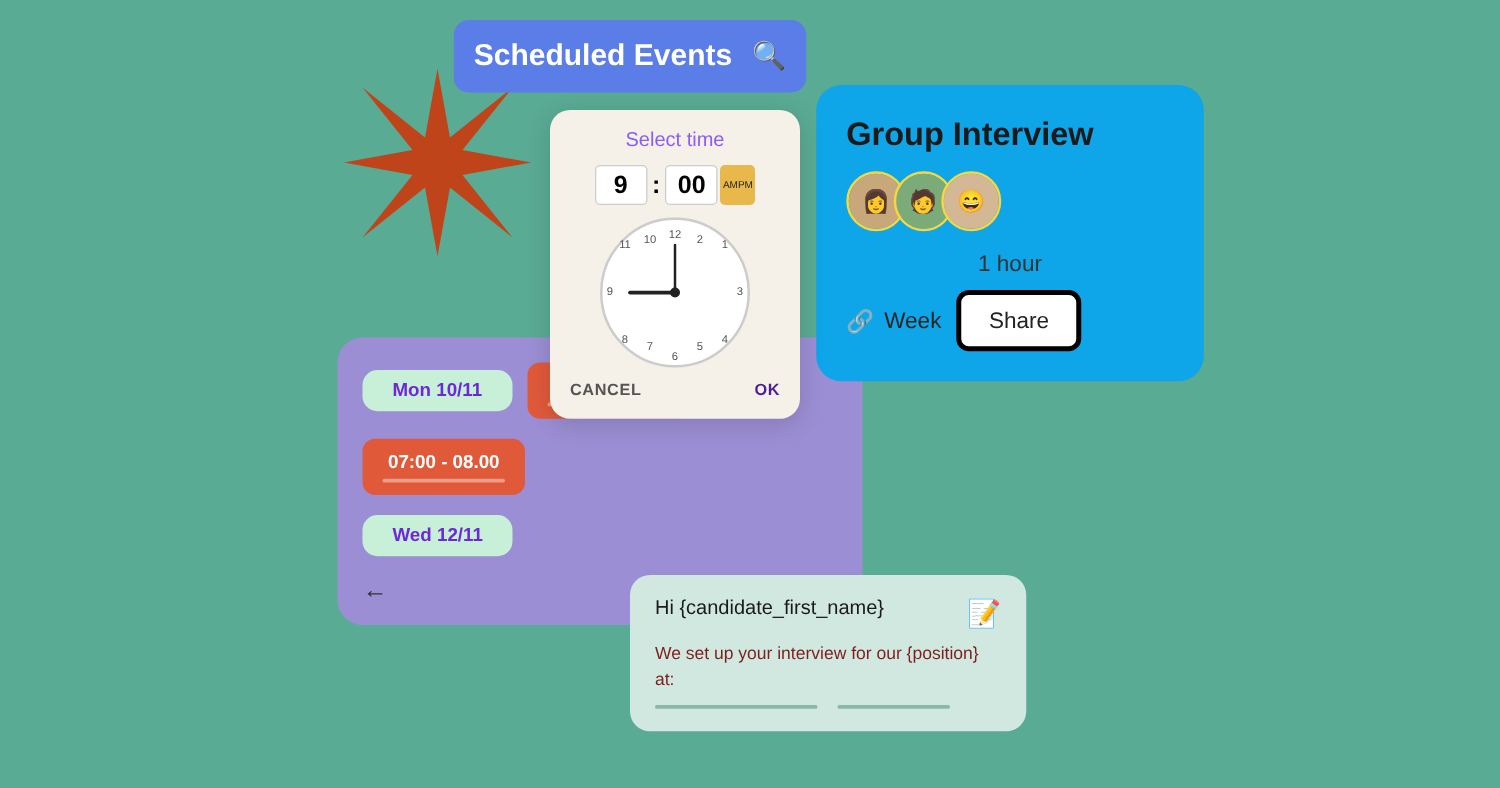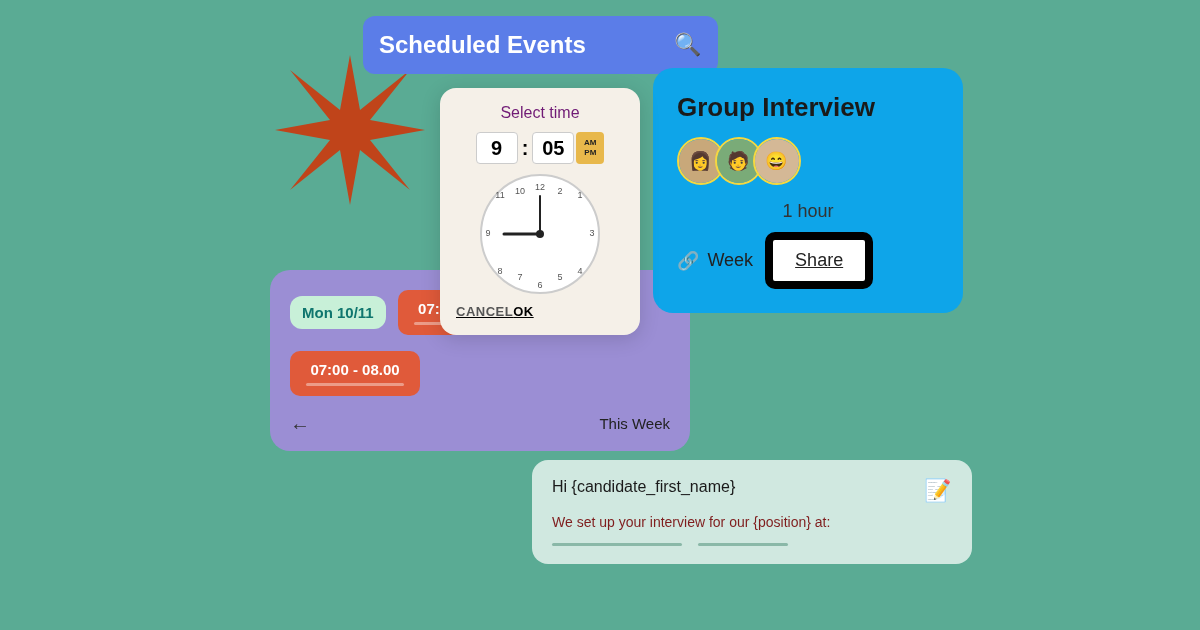--- a/index.html
+++ b/index.html
@@ -20,21 +20,21 @@
       width: 160px;
       height: 160px;
       z-index: 0;
     }
 
     
     .search-bar {
       position: absolute;
       top: 16px;
       left: 363px;
-      width: 355px;
+      width: 282px;
       height: 58px;
       background: #5b7de8;
       border-radius: 12px;
       display: flex;
       align-items: center;
       justify-content: space-between;
       padding: 0 16px;
       z-index: 10;
     }
     .search-bar-title {
@@ -57,21 +57,21 @@
       border-radius: 16px;
       padding: 16px;
       z-index: 20;
       box-shadow: 0 4px 20px rgba(0,0,0,0.15);
     }
     .time-picker-title {
       text-align: center;
       font-size: 16px;
       font-weight: 500;
       margin-bottom: 10px;
-      color: #701a75;
+      color: #8b5cf6;
     }
     .time-display {
       display: flex;
       align-items: center;
       justify-content: center;
       gap: 2px;
       margin-bottom: 10px;
     }
     .time-box {
       background: white;
@@ -89,53 +89,52 @@
       font-size: 20px;
       font-weight: 700;
       margin: 0 2px;
     }
     .am-pm-box {
       background: #e8b84b;
       border-radius: 4px;
       width: 28px;
       height: 32px;
       display: flex;
-      flex-direction: column;
+      flex-direction: row;
       align-items: center;
       justify-content: center;
       font-size: 8px;
-      font-weight: 700;
+      font-weight: 400;
       color: #222;
       line-height: 1.2;
     }
     .clock-face {
       width: 120px;
       height: 120px;
       border-radius: 50%;
       border: 2px solid #ccc;
       background: white;
       margin: 0 auto 10px;
       position: relative;
     }
     .time-actions {
       display: flex;
-      justify-content: flex-start;
-      text-decoration: underline;
+      justify-content: space-between;
     }
     .time-action-btn {
       background: none;
       border: none;
       font-size: 13px;
       font-weight: 600;
       cursor: pointer;
       color: #555;
       letter-spacing: 0.5px;
     }
     .time-action-ok {
-      color: #000000;
+      color: #4c1d95;
     }
 
     
     .group-interview-card {
       position: absolute;
       top: 68px;
       left: 653px;
       width: 310px;
       background: #0ea5e9;
       border-radius: 20px;
@@ -191,28 +190,27 @@
       gap: 8px;
       background: none;
       border: none;
       cursor: pointer;
       font-size: 18px;
       color: #222;
       padding: 0;
     }
     .share-btn {
       background: white;
-      border: 8px solid #000000;
+      border: 4px solid #000000;
       border-radius: 10px;
       padding: 10px 22px;
       font-size: 18px;
       font-weight: 500;
       cursor: pointer;
       color: #222;
-      text-decoration: underline;
     }
 
     
     .calendar-card {
       position: absolute;
       top: 270px;
       left: 270px;
       width: 420px;
       background: #9b8ed4;
       border-radius: 20px;
@@ -221,24 +219,24 @@
     }
     .cal-row {
       display: flex;
       align-items: center;
       gap: 12px;
       margin-bottom: 16px;
     }
     .cal-day-badge {
       background: #c8f0d8;
       border-radius: 12px;
-      padding: 8px 12px;
+      padding: 8px 24px;
       font-size: 15px;
       font-weight: 600;
-      color: #0f766e;
+      color: #6d28d9;
       min-width: 90px;
     }
     .time-slot {
       background: #e05a3a;
       border-radius: 10px;
       padding: 10px 16px;
       color: white;
       font-size: 15px;
       font-weight: 600;
       min-width: 130px;
@@ -276,22 +274,22 @@
     .cal-week-label {
       font-size: 15px;
       color: #222;
       font-weight: 500;
     }
 
     
     .email-card {
       position: absolute;
       top: 460px;
-      left: 532px;
-      width: 440px;
+      left: 504px;
+      width: 317px;
       background: #d0e8e0;
       border-radius: 16px;
       padding: 18px 20px;
       z-index: 18;
     }
     .email-header {
       display: flex;
       justify-content: space-between;
       align-items: flex-start;
       margin-bottom: 8px;
@@ -334,21 +332,21 @@
 <div class="search-bar">
   <span class="search-bar-title">Scheduled Events</span>
   <span class="search-icon-wrap">🔍</span>
 </div>
 
 <div class="time-picker-card">
   <div class="time-picker-title">Select time</div>
   <div class="time-display">
     <div class="time-box">9</div>
     <span class="time-colon">:</span>
-    <div class="time-box">05</div>
+    <div class="time-box">00</div>
     <div class="am-pm-box">
       <span>AM</span>
       <span>PM</span>
     </div>
   </div>
 
   <div class="clock-face">
     <svg width="116" height="116" viewBox="0 0 116 116" style="position:absolute;top:0;left:0;">
 
       <text x="58" y="14" text-anchor="middle" font-size="9" fill="#555">12</text>
@@ -410,20 +408,23 @@
     </div>
   </div>
 
   <div class="cal-row">
     <div class="time-slot">
       07:00 - 08.00
       <div class="time-slot-line"></div>
     </div>
   </div>
 
+  <div class="cal-row">
+    <div class="cal-day-badge">Wed 12/11</div>
+  </div>
 
   <div class="cal-footer">
     <button class="cal-nav-arrow">←</button>
     <span class="cal-week-label">This Week</span>
   </div>
 </div>
 
 <div class="email-card">
   <div class="email-header">
     <div class="email-subject">Hi {candidate_first_name}</div>

